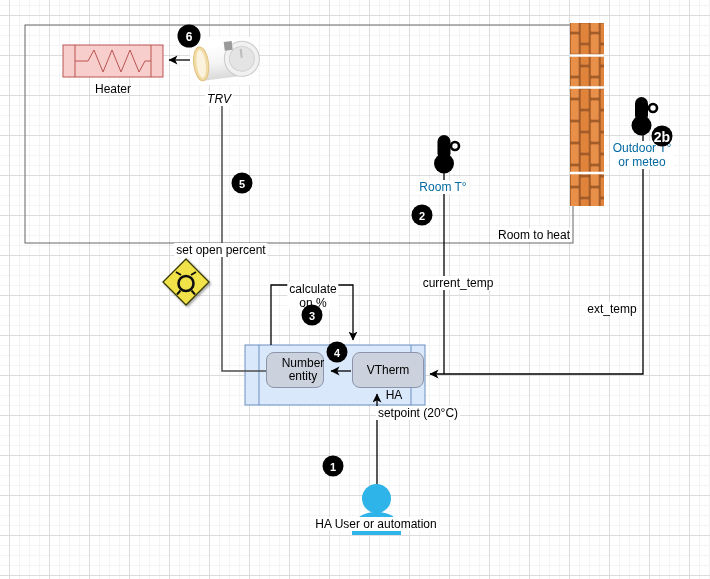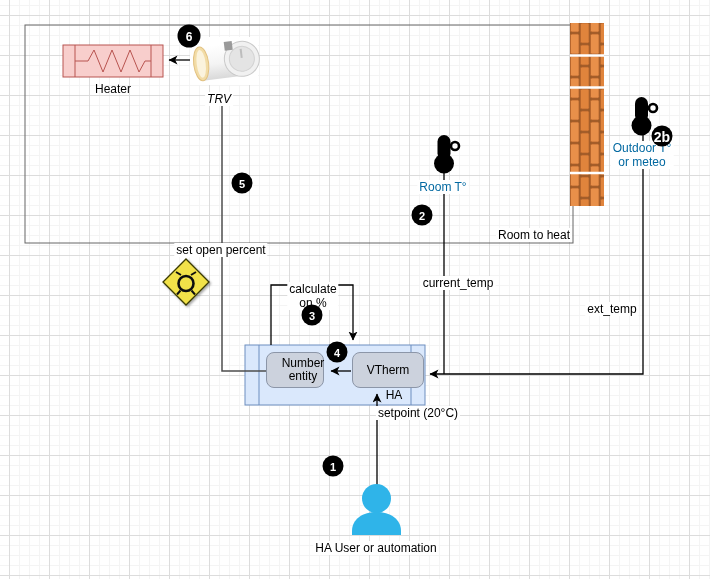--- a/index.html
+++ b/index.html
@@ -154,21 +154,21 @@
   </div>
   <div class="label wbg" style="left:221px;top:250px;">set open percent</div>
   <div class="label wbg" style="left:313px;top:296px;">
     <div>calculate</div>
     <div>on %</div>
   </div>
   <div class="label wbg" style="left:458px;top:283px;">current_temp</div>
   <div class="label wbg" style="left:612px;top:265px;margin-top:44px;">ext_temp</div>
   <div class="label wbg" style="left:377px;top:413px;margin-left:41px;">setpoint (20°C)</div>
   <div class="label" style="left:394px;top:395px;">HA</div>
-  <div class="label wbg" style="left:376px;top:548px;">HA User or automation</div>
+  <div class="label wbg" style="left:376px;top:524px;">HA User or automation</div>
 
   <div class="badge" style="left:333px;top:466px;">1</div>
   <div class="badge" style="left:422px;top:215px;">2</div>
   <div class="badge small" style="left:662px;top:136px;">2b</div>
   <div class="badge" style="left:312px;top:315px;">3</div>
   <div class="badge" style="left:337px;top:352px;">4</div>
   <div class="badge" style="left:242px;top:183px;">5</div>
   <div class="badge big" style="left:189px;top:36px;">6</div>
 
 </div>

